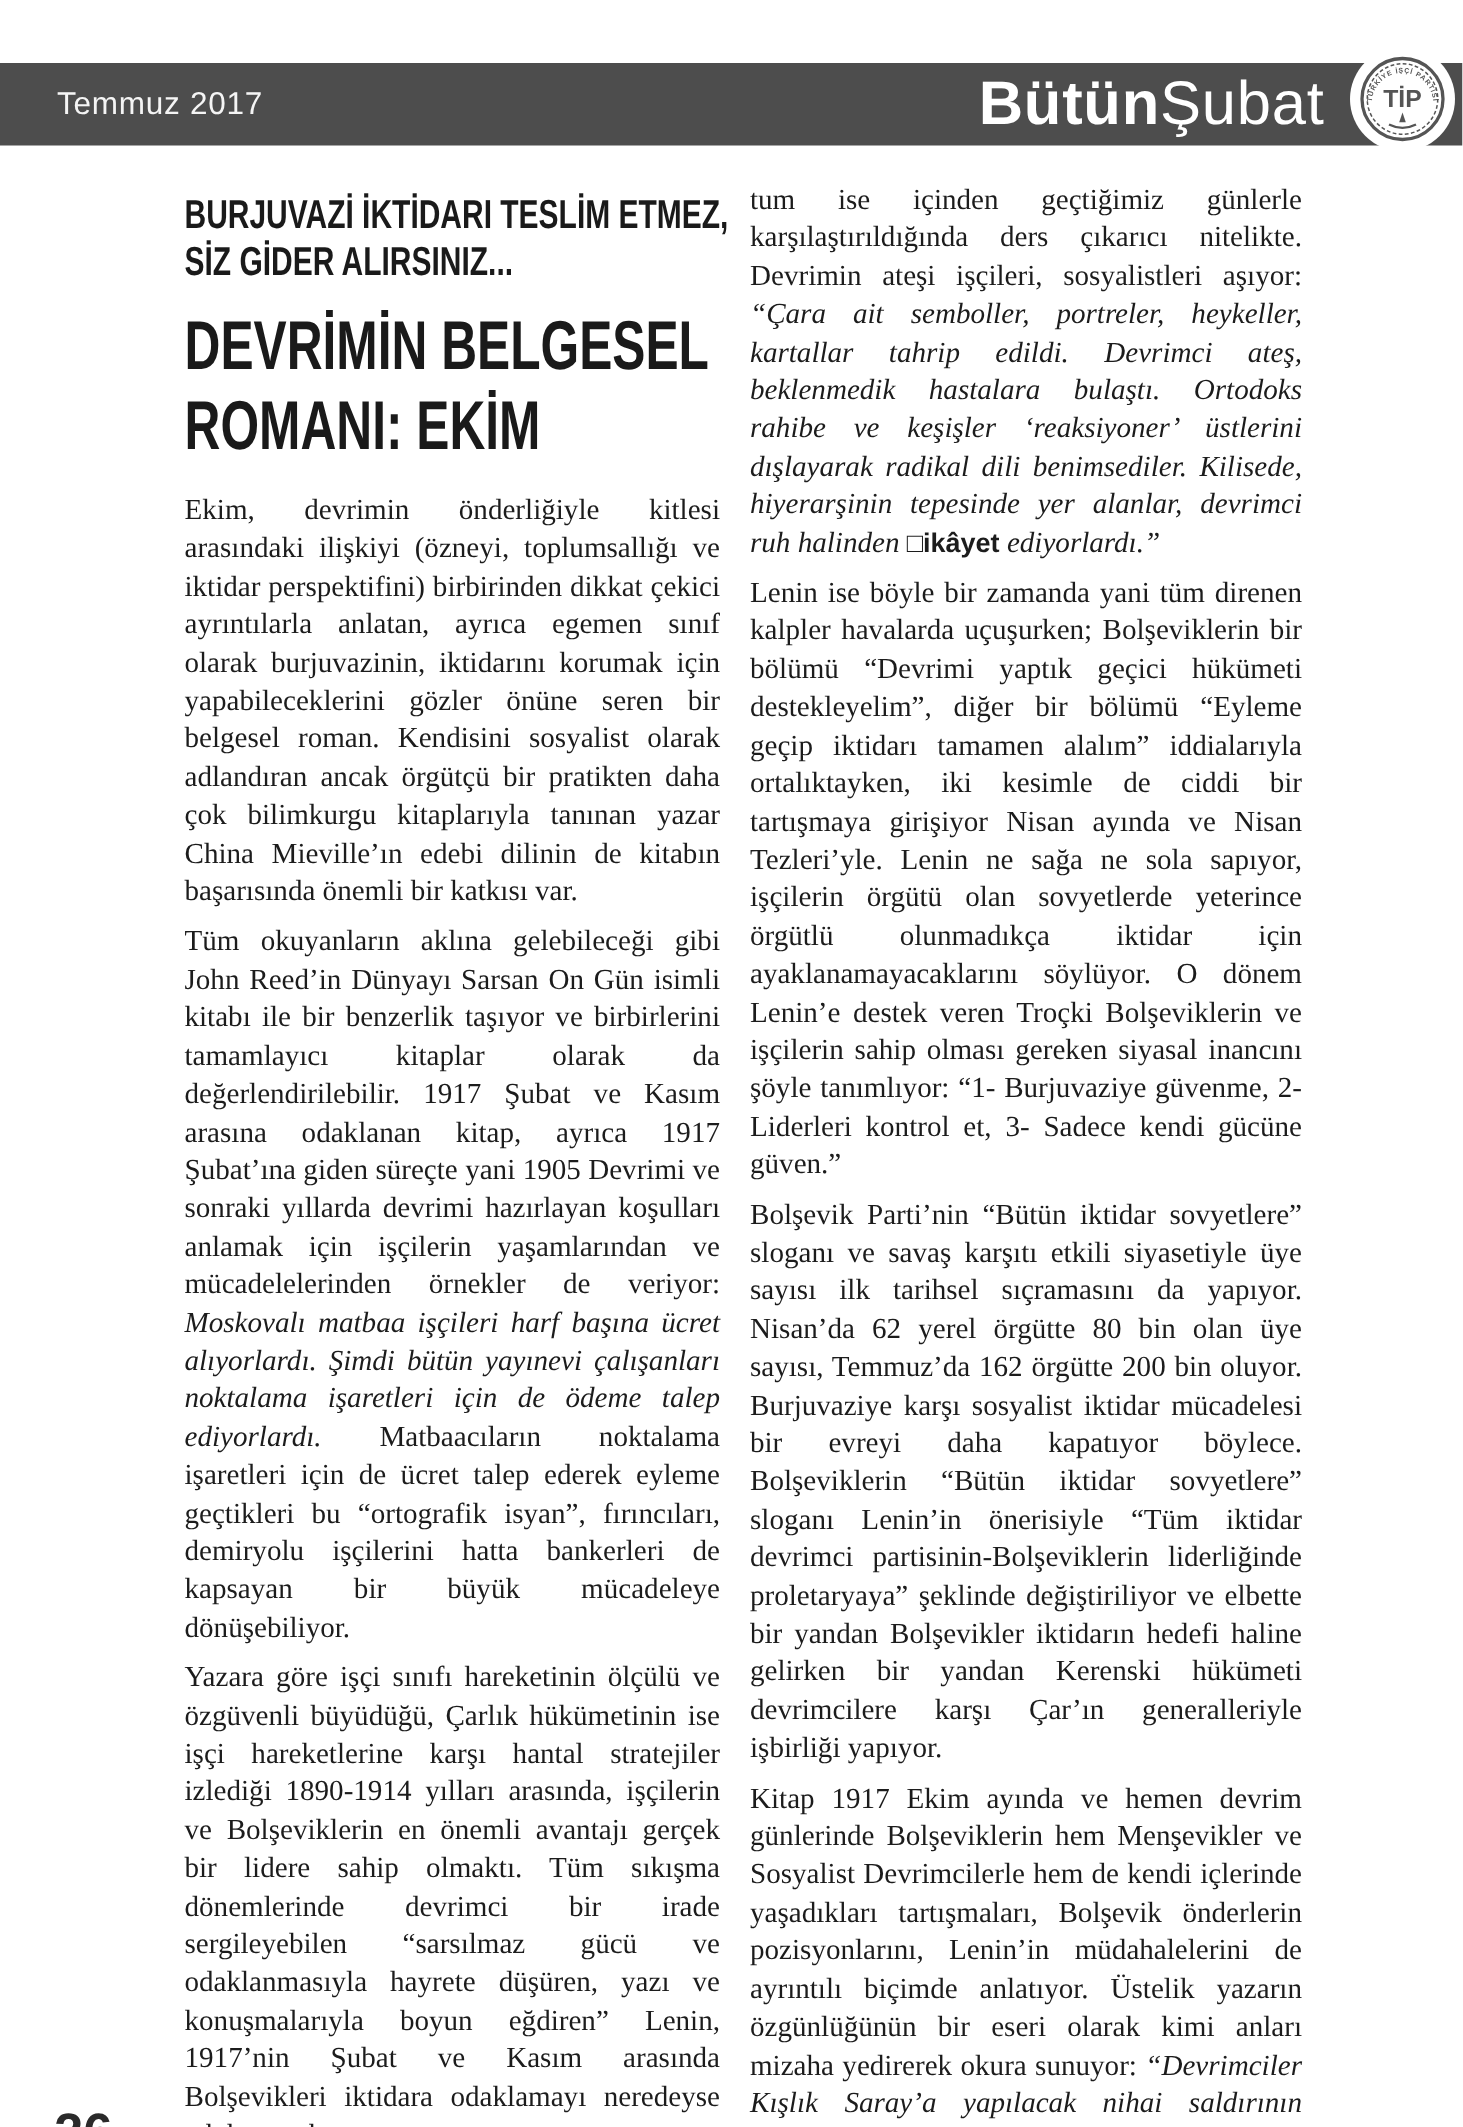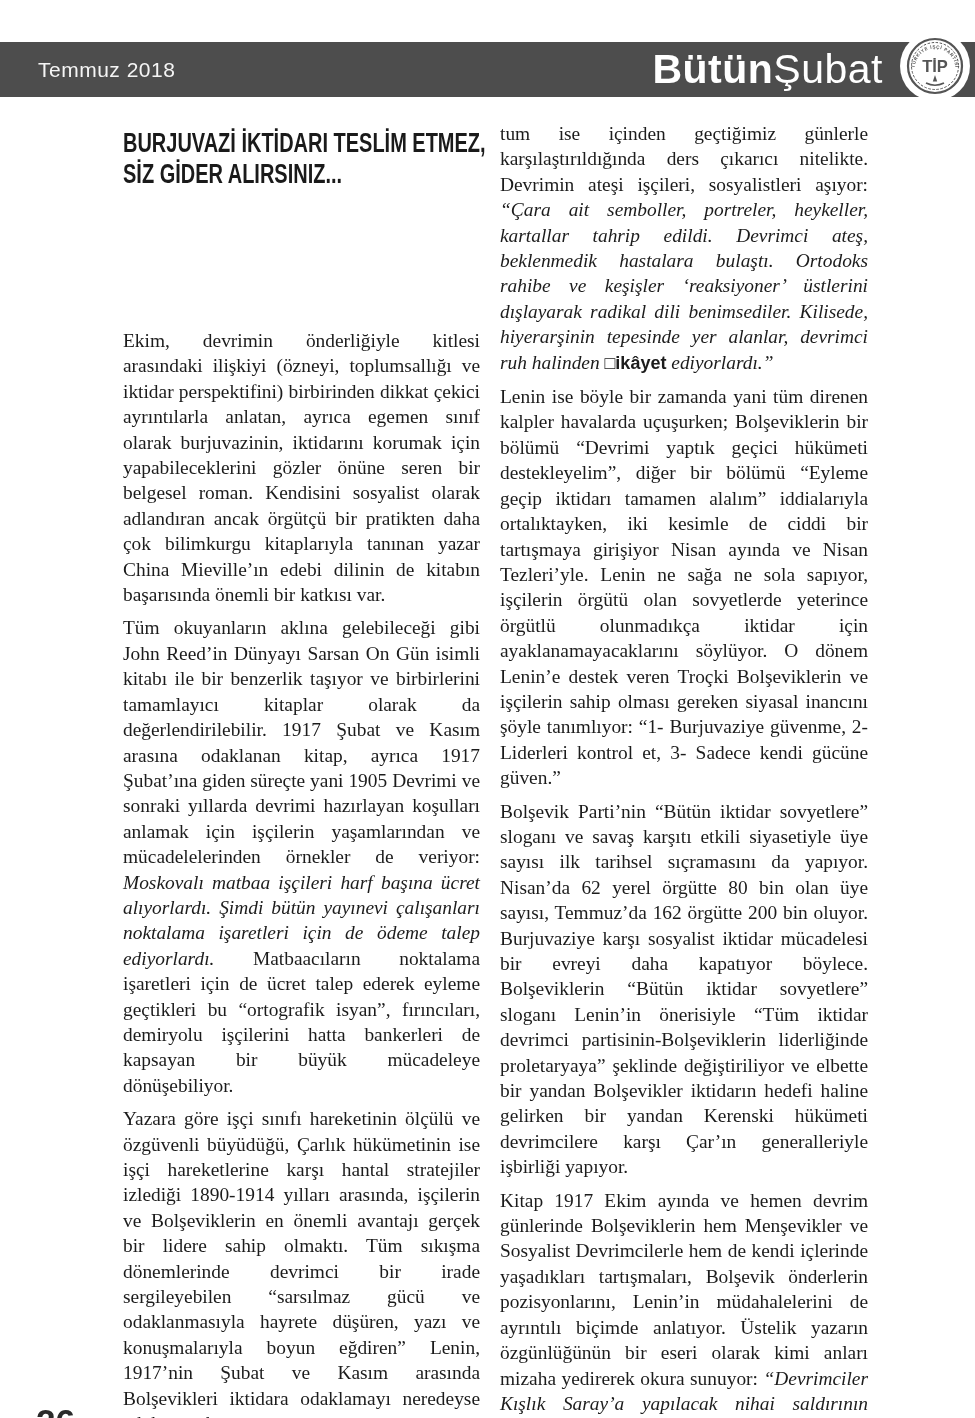--- a/index.html
+++ b/index.html
@@ -106,21 +106,21 @@
     font-size: 35px;
     color: #2a2a2a;
   }
 </style>
 </head>
 <body>
 
 <div class="page">
 
   <div class="header-bar">
-    <div class="header-date">Temmuz 2018</div>
+    <div class="header-date">Temmuz 2017</div>
     <div class="header-brand">
       <span class="brand-bold">Bütün</span><span class="brand-light">Şubat</span>
     </div>
   </div>
 
   <div class="header-logo">
     <svg viewBox="0 0 70 70" width="70" height="70" aria-hidden="true">
       <defs>
         <path id="arcTop" d="M 14.5 38 A 20.5 20.5 0 1 1 55.5 38" fill="none"></path>
       </defs>
@@ -132,20 +132,24 @@
       </text>
       <text x="35" y="40.5" text-anchor="middle" font-family="Liberation Sans, sans-serif" font-size="16.5" font-weight="700" fill="#555555">TİP</text>
       <path d="M 35 44 L 37.2 50.5 L 32.8 50.5 Z" fill="#555555"></path>
       <path d="M 26 52 Q 35 56.5 44 52" fill="none" stroke="#555555" stroke-width="1.6"></path>
     </svg>
   </div>
 
   <div class="headline-block">
     <div class="kicker-line">BURJUVAZİ İKTİDARI TESLİM ETMEZ,</div>
     <div class="kicker-line">SİZ GİDER ALIRSINIZ...</div>
+    <div class="title-group">
+      <div class="title-line">DEVRİMİN BELGESEL</div>
+      <div class="title-line">ROMANI: EKİM</div>
+    </div>
   </div>
 
   <div class="column column-left">
       <p class="body-para"><span class="run-normal">Ekim, devrimin önderliğiyle kitlesi arasındaki ilişkiyi (özneyi, toplumsallığı ve iktidar perspektifini) birbirinden dikkat çekici ayrıntılarla anlatan, ayrıca egemen sınıf olarak burjuvazinin, iktidarını korumak için yapabileceklerini gözler önüne seren bir belgesel roman. Kendisini sosyalist olarak adlandıran ancak örgütçü bir pratikten daha çok bilimkurgu kitaplarıyla tanınan yazar China Mieville’ın edebi dilinin de kitabın başarısında önemli bir katkısı var.</span></p>
       <p class="body-para"><span class="run-normal">Tüm okuyanların aklına gelebileceği gibi John Reed’in Dünyayı Sarsan On Gün isimli kitabı ile bir benzerlik taşıyor ve birbirlerini tamamlayıcı kitaplar olarak da değerlendirilebilir. 1917 Şubat ve Kasım arasına odaklanan kitap, ayrıca 1917 Şubat’ına giden süreçte yani 1905 Devrimi ve sonraki yıllarda devrimi hazırlayan koşulları anlamak için işçilerin yaşamlarından ve mücadelelerinden örnekler de veriyor: </span><span class="run-italic">Moskovalı matbaa işçileri harf başına ücret alıyorlardı. Şimdi bütün yayınevi çalışanları noktalama işaretleri için de ödeme talep ediyorlardı.</span><span class="run-normal"> Matbaacıların noktalama işaretleri için de ücret talep ederek eyleme geçtikleri bu “ortografik isyan”, fırıncıları, demiryolu işçilerini hatta bankerleri de kapsayan bir büyük mücadeleye dönüşebiliyor.</span></p>
       <p class="body-para"><span class="run-normal">Yazara göre işçi sınıfı hareketinin ölçülü ve özgüvenli büyüdüğü, Çarlık hükümetinin ise işçi hareketlerine karşı hantal stratejiler izlediği 1890-1914 yılları arasında, işçilerin ve Bolşeviklerin en önemli avantajı gerçek bir lidere sahip olmaktı. Tüm sıkışma dönemlerinde devrimci bir irade sergileyebilen “sarsılmaz gücü ve odaklanmasıyla hayrete düşüren, yazı ve konuşmalarıyla boyun eğdiren” Lenin, 1917’nin Şubat ve Kasım arasında Bolşevikleri iktidara odaklamayı neredeyse tek başına başarıyor.</span></p>
     </div>
   <div class="column column-right">
       <p class="body-para"><span class="run-normal">tum ise içinden geçtiğimiz günlerle karşılaştırıldığında ders çıkarıcı nitelikte. Devrimin ateşi işçileri, sosyalistleri aşıyor: </span><span class="run-italic">“Çara ait semboller, portreler, heykeller, kartallar tahrip edildi. Devrimci ateş, beklenmedik hastalara bulaştı. Ortodoks rahibe ve keşişler ‘reaksiyoner’ üstlerini dışlayarak radikal dili benimsediler. Kilisede, hiyerarşinin tepesinde yer alanlar, devrimci ruh halinden </span><span class="run-tofu">□ikâyet</span><span class="run-italic"> ediyorlardı.”</span></p>
       <p class="body-para"><span class="run-normal">Lenin ise böyle bir zamanda yani tüm direnen kalpler havalarda uçuşurken; Bolşeviklerin bir bölümü “Devrimi yaptık geçici hükümeti destekleyelim”, diğer bir bölümü “Eyleme geçip iktidarı tamamen alalım” iddialarıyla ortalıktayken, iki kesimle de ciddi bir tartışmaya girişiyor Nisan ayında ve Nisan Tezleri’yle. Lenin ne sağa ne sola sapıyor, işçilerin örgütü olan sovyetlerde yeterince örgütlü olunmadıkça iktidar için ayaklanamayacaklarını söylüyor. O dönem Lenin’e destek veren Troçki Bolşeviklerin ve işçilerin sahip olması gereken siyasal inancını şöyle tanımlıyor: “1- Burjuvaziye güvenme, 2- Liderleri kontrol et, 3- Sadece kendi gücüne güven.”</span></p>

